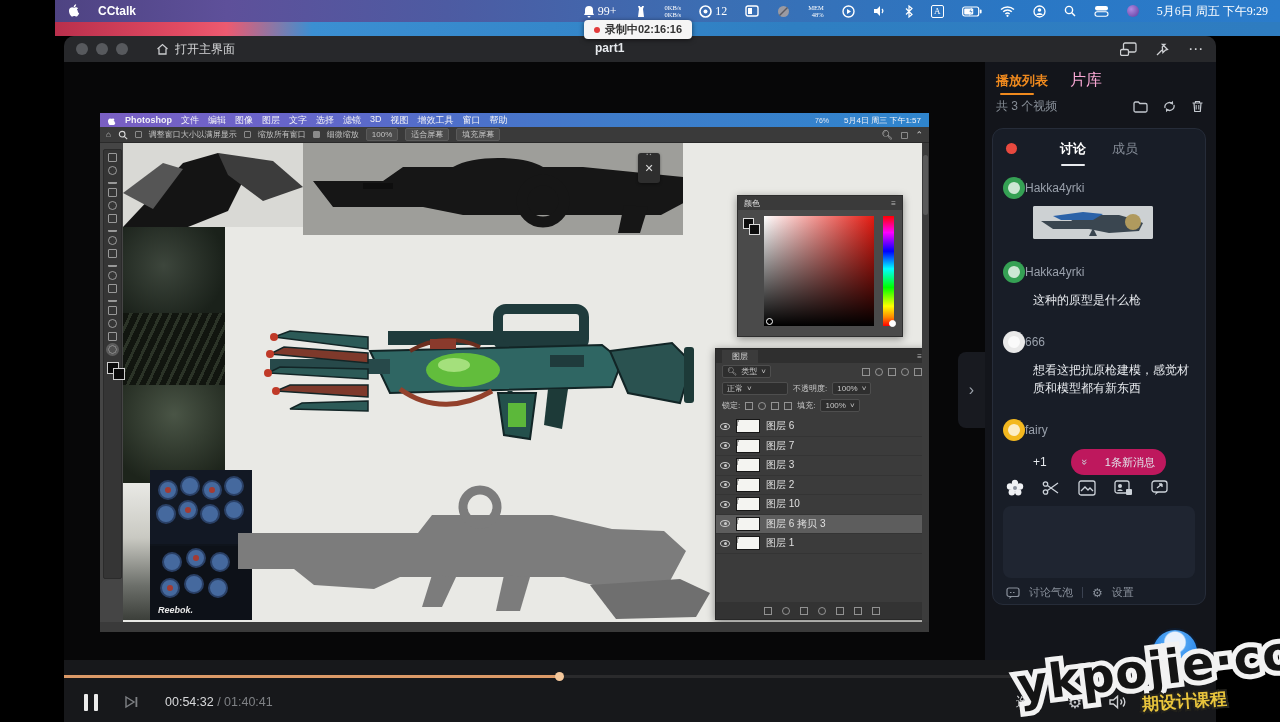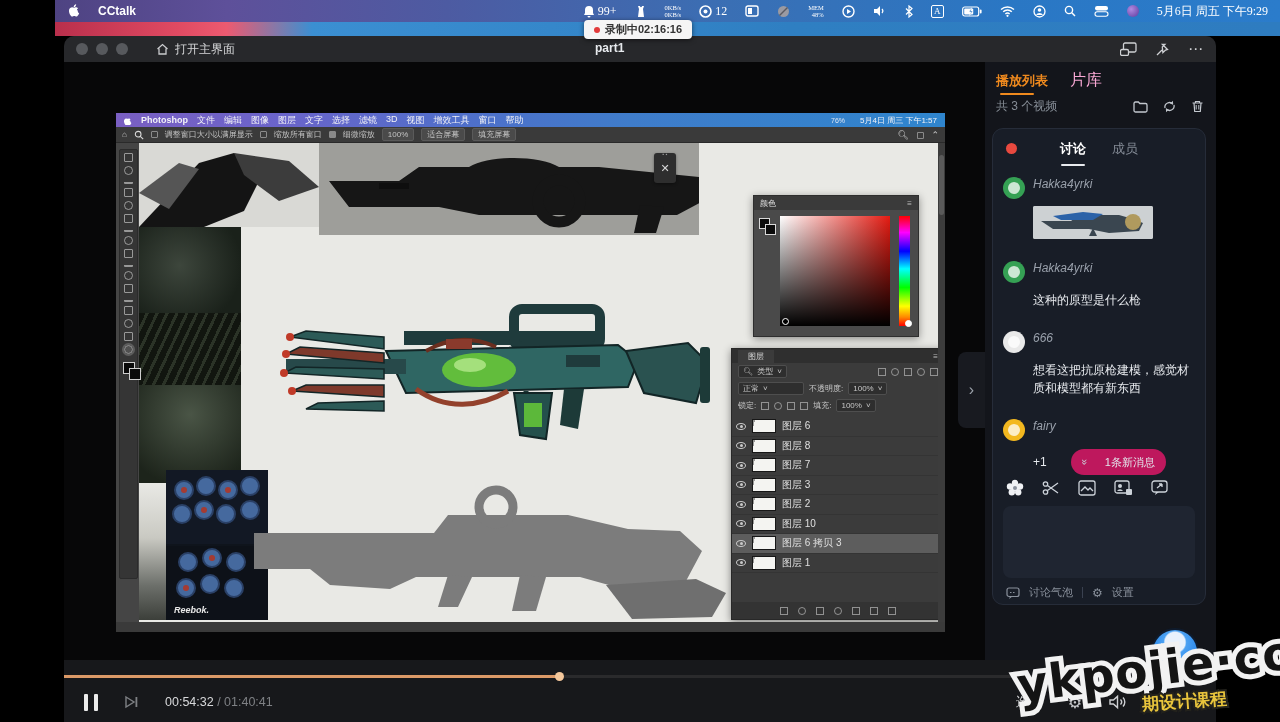--- a/index.html
+++ b/index.html
@@ -36,21 +36,21 @@
   .tb-title { position:absolute; left:50%; margin-left:-45px; top:5px; color:#e7eaee; font-size:12px; font-weight:bold; }
   .tb-icons { margin-left:auto; display:flex; align-items:center; gap:18px; color:#cfd1d4; }
 
   .content { position:absolute; left:0; right:0; top:26px; height:598px; display:flex; }
   .video-area { width:921px; position:relative; background:#070708; }
   .collapse-handle { position:absolute; left:894px; top:290px; width:27px; height:76px;
     background:#181a20; border-radius:8px 0 0 8px; display:flex; align-items:center; justify-content:center;
     color:#9aa0a8; font-size:16px; }
 
   
-  .ps-frame { position:absolute; left:52px; top:51px; width:829px; height:519px; background:#454545; overflow:hidden; }
+  .ps-frame { position:absolute; left:36px; top:51px; width:829px; height:519px; background:#454545; overflow:hidden; }
   .ps-menubar { position:absolute; left:0; top:0; right:0; height:14px;
     background:linear-gradient(90deg,#7a5fc2 0%,#6a64ca 20%,#4f6fca 42%,#3f7cca 62%,#2f85cd 100%);
     display:flex; align-items:center; gap:9px; padding:0 8px; font-size:9px; color:#f2f2f7; }
   .ps-menubar .bold { font-weight:bold; }
   .ps-menus { display:flex; gap:9px; }
   .ps-status { margin-left:auto; display:flex; align-items:center; gap:15px; font-size:8px; }
   .ps-status .mini { opacity:.9; font-size:7px; }
   .ps-options { position:absolute; left:0; top:14px; right:0; height:16px; background:#3a3a3a;
     border-bottom:1px solid #2a2a2a; display:flex; align-items:center; gap:7px; padding:0 6px;
     font-size:8px; color:#c3c3c3; }
@@ -143,21 +143,21 @@
     background:#181d27; border:1px solid #262c39; border-radius:11px; }
   .dc-header { position:relative; height:40px; }
   .dc-reddot { position:absolute; left:13px; top:14px; width:11px; height:11px; border-radius:50%; background:#e8493f; }
   .dc-tabs { position:absolute; left:0; right:0; top:11px; display:flex; justify-content:center; gap:26px; }
   .dc-tab-active { color:#ffffff; font-size:13px; font-weight:bold; position:relative; }
   .dc-tab-active::after { content:''; position:absolute; left:1px; right:1px; bottom:-8px; height:2px; background:#e8eaee; border-radius:1px; }
   .dc-tab { color:#868d98; font-size:13px; }
 
   .dc-messages { position:absolute; left:10px; right:8px; top:48px; height:298px; overflow:hidden; }
   .msg { margin-bottom:22px; }
-  .msg-head { display:flex; gap:8px;font-style:italic; }
+  .msg-head { display:flex; align-items:center; gap:0; }
   .avatar { width:22px; height:22px; border-radius:50%; flex:none; position:relative; overflow:hidden; }
   .avatar::after { content:''; position:absolute; left:5px; top:5px; width:12px; height:12px; border-radius:50%;
     background:rgba(255,255,255,.75); }
   .msg-user { color:#99a0ab; font-size:12px; }
   .msg-text { margin:8px 0 0 30px; color:#e7eaee; font-size:12px; line-height:18px; display:flex; align-items:center; gap:24px; }
   .msg-image { margin:7px 0 0 30px; width:120px; height:33px; background:#ccd0d2; border-radius:2px; position:relative; overflow:hidden; }
   .new-pill { background:#be185d; border-radius:13px; padding:4px 11px; font-size:11px; color:#e2e6ec;
     display:inline-flex; align-items:center; gap:17px;text-align:center; }
   .pill-chev { display:inline-block; transform:rotate(90deg); font-size:11px; color:#c9ced6; }
 
@@ -542,25 +542,20 @@
             <span class="lp-box"><span>100%</span> ˅</span>
           </div>
           <div class="lp-list">
 
               <div class="layer-row">
                 <span class="eye"></span>
                 <span class="layer-thumb"></span>
                 <span class="layer-name">图层 6</span>
               </div>
 
-              <div class="layer-row">
-                <span class="eye"></span>
-                <span class="layer-thumb"></span>
-                <span class="layer-name">图层 8</span>
-              </div>
 
               <div class="layer-row">
                 <span class="eye"></span>
                 <span class="layer-thumb"></span>
                 <span class="layer-name">图层 7</span>
               </div>
 
               <div class="layer-row">
                 <span class="eye"></span>
                 <span class="layer-thumb"></span>

